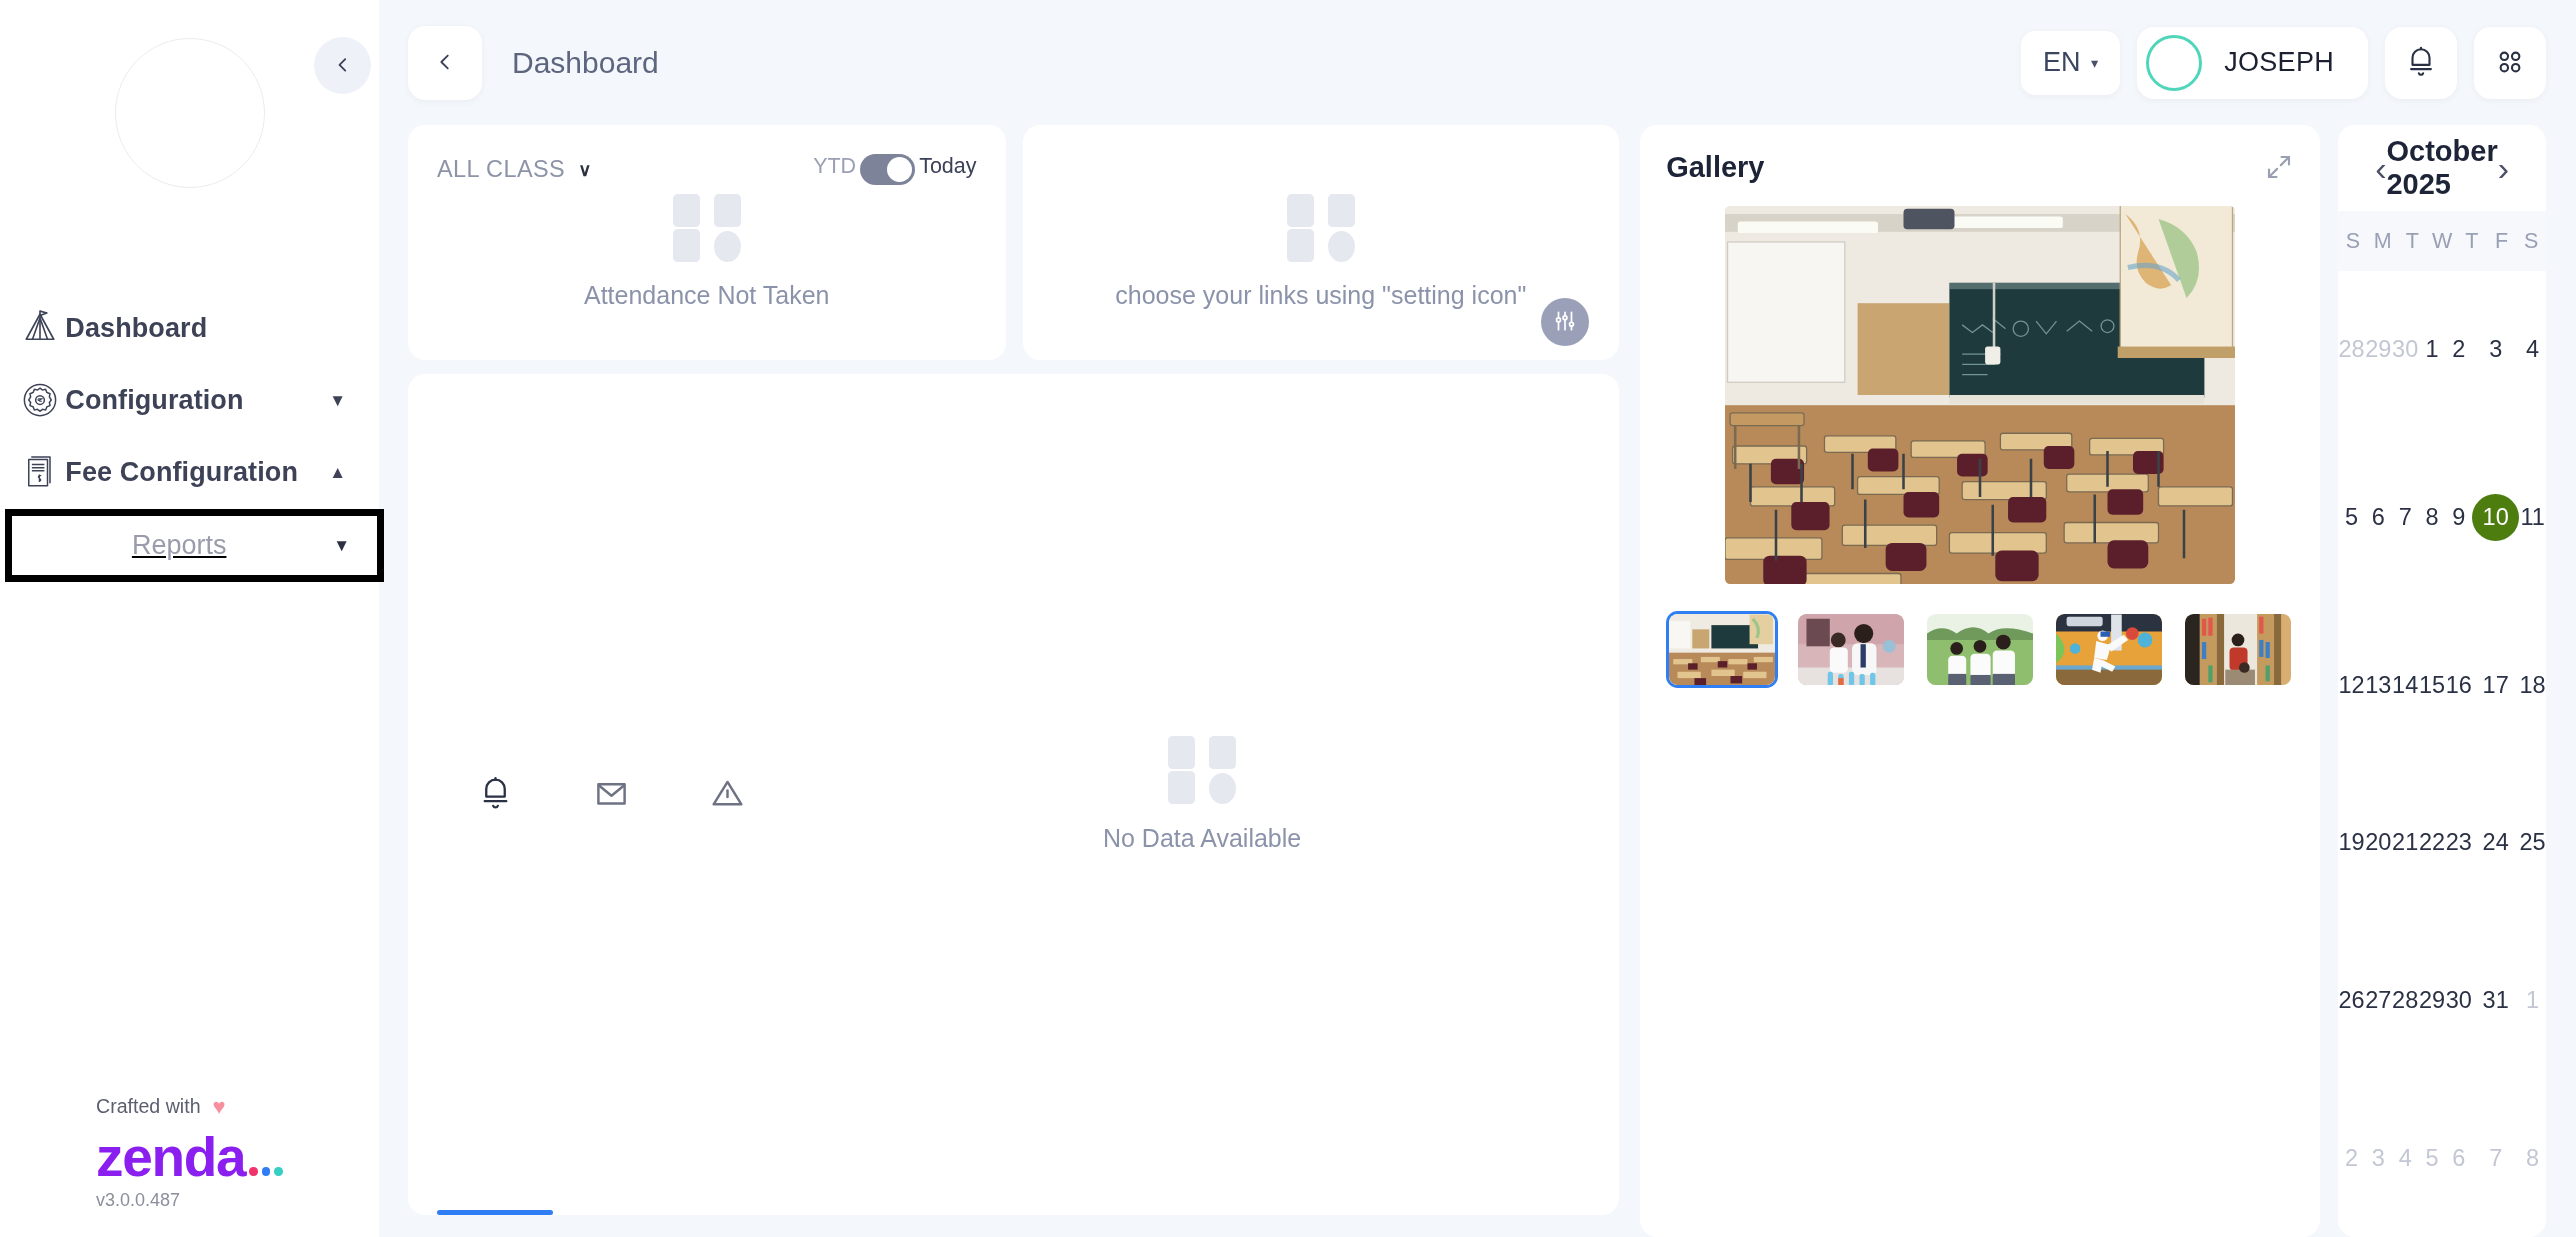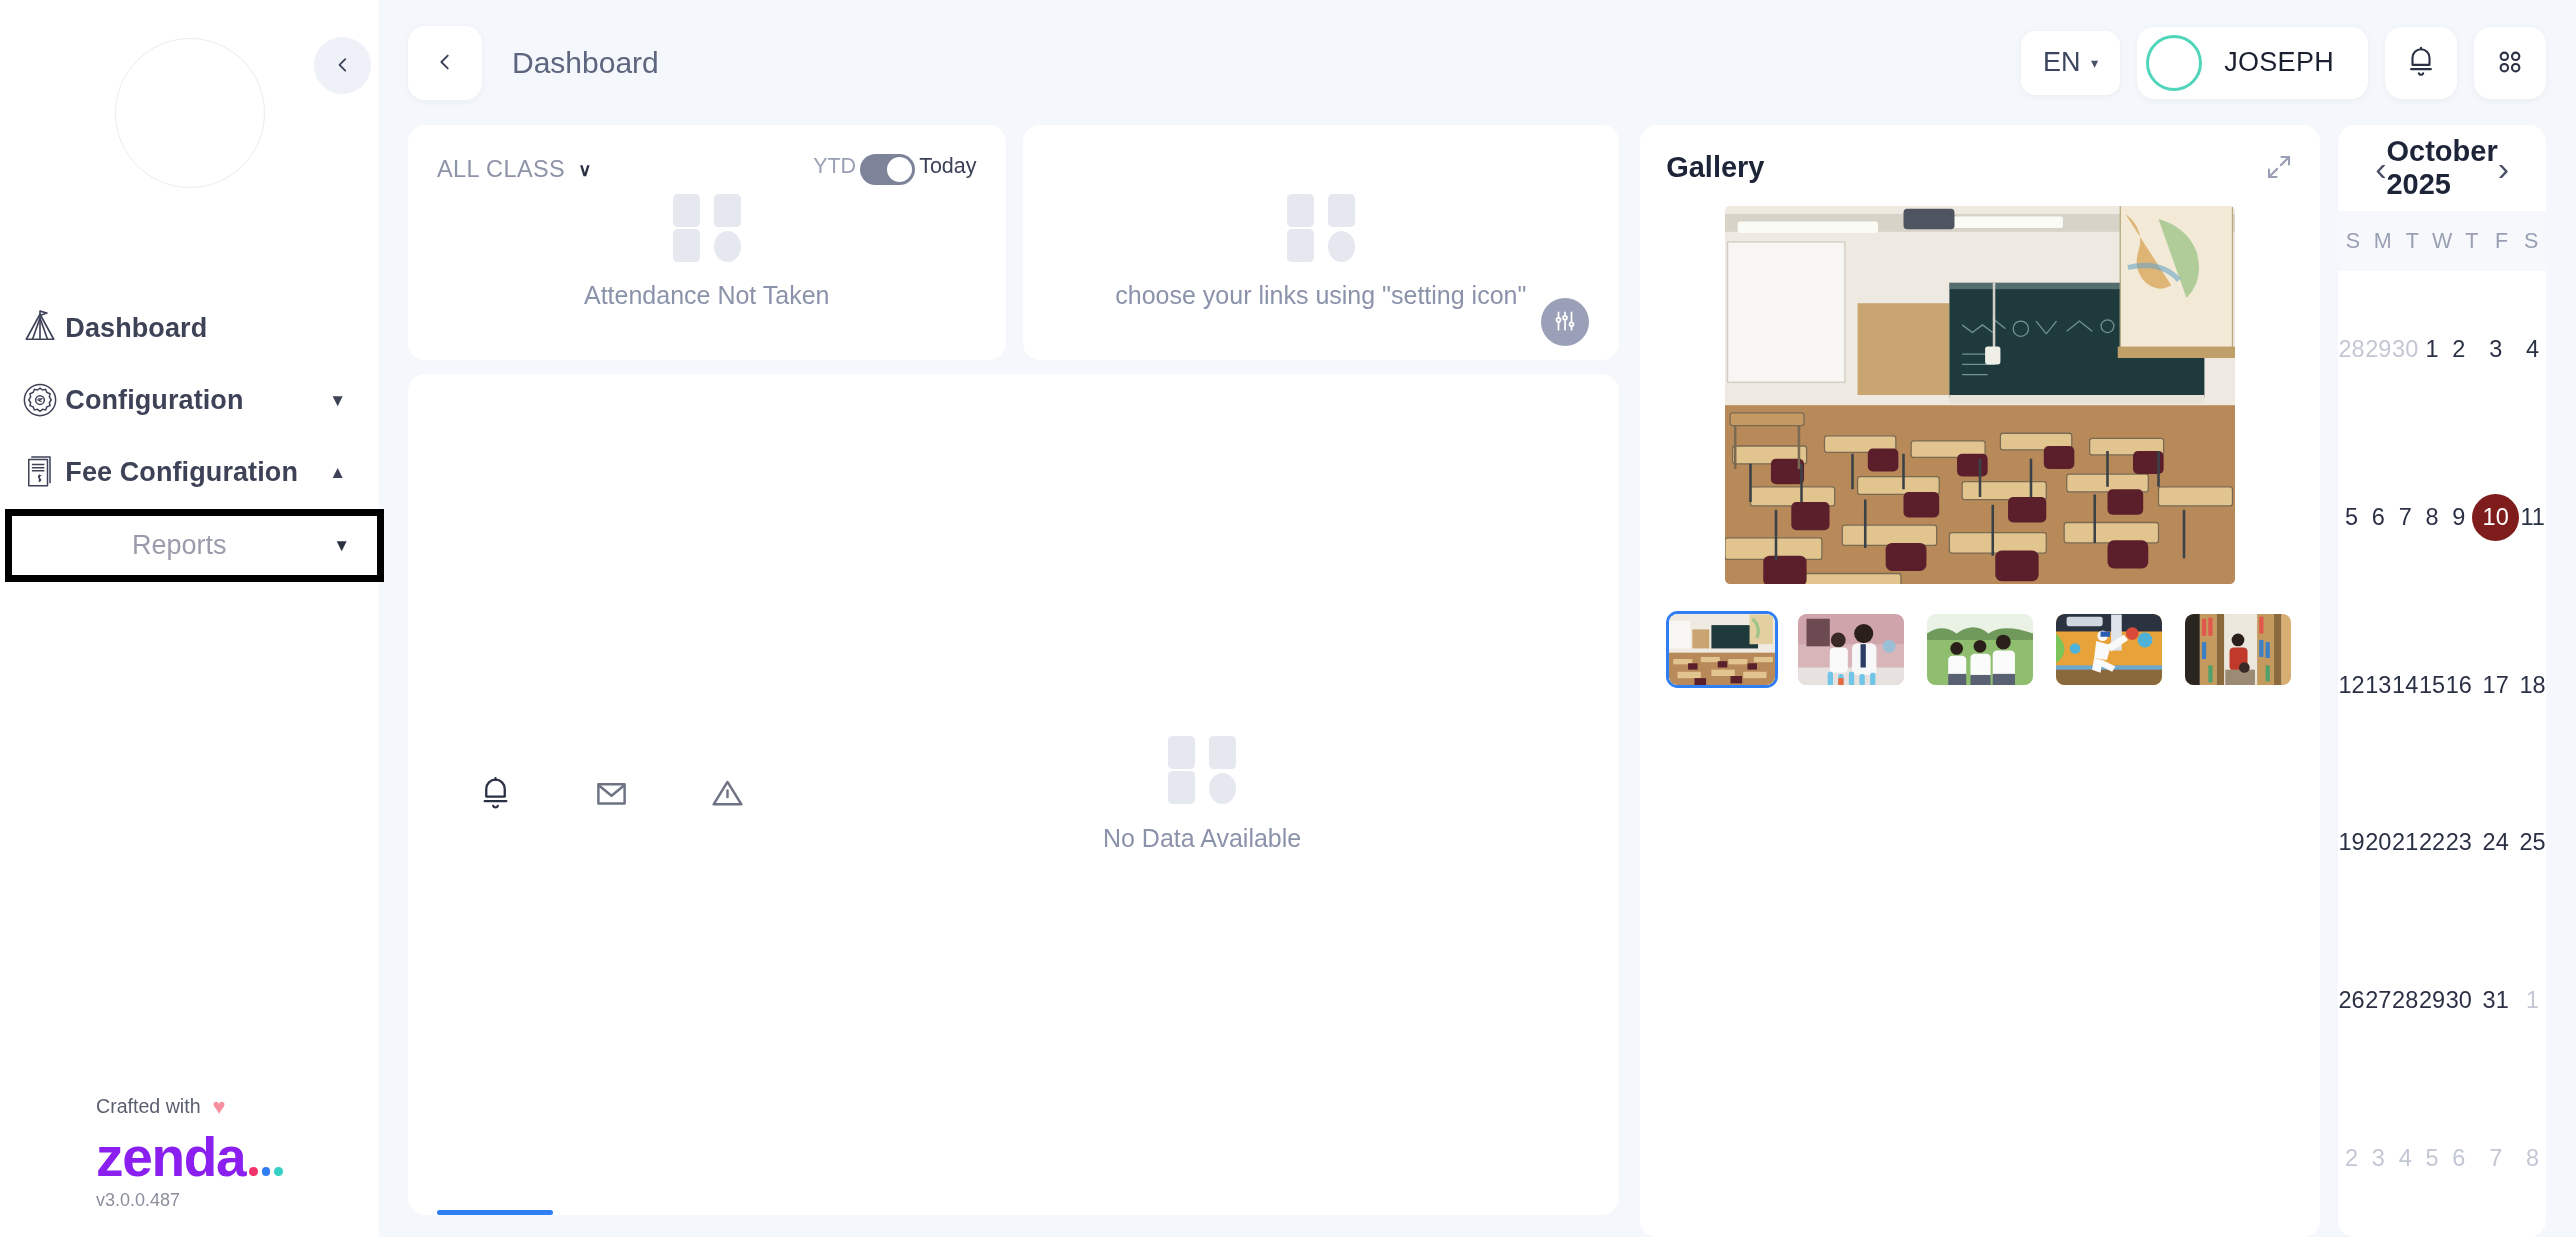--- a/index.html
+++ b/index.html
@@ -46,21 +46,21 @@
   .sub-item-wrap {
     position: relative; height: 73px; margin-top: 1.3px;
   }
   .annot-box {
     position: absolute; left: 5.2px; top: 0; width: 379px; height: 73px;
     border: 7.2px solid #000000; background: #ffffff; box-sizing: border-box;
   }
   .sub-item {
     position: absolute; left: 5.2px; top: 0; width: 379px; height: 73px;
     display: flex; align-items: center; justify-content: center;
-    cursor: pointer; padding: 0 35px 0 4px;
+    cursor: pointer; padding: 0 35px 0 4px; text-decoration: underline;
   }
   .sub-label { font-size: 27px; color: #9a9cab; font-weight: 400; }
   .sub-caret { position: absolute; right: 34px; font-size: 17px; color: #2c3142; }
 
   .sidebar-footer {
     margin-top: auto; padding-bottom: 26px; padding-left: 96px;
   }
   .crafted { font-size: 19.6px; color: #5a5f70; display: flex; align-items: center; gap: 12px; }
   .heart { color: #f6909f; font-size: 22px; }
   .brand { display: flex; align-items: baseline; margin-top: 5.2px; }
@@ -213,21 +213,21 @@
     background: #f6f8fc; height: 60px; align-items: center;
   }
   .cal-dow span { text-align: center; font-size: 21.5px; color: #9aa0b4; }
   .cal-grid { display: grid; grid-template-columns: repeat(7, 1fr); flex: 1; }
   .cal-cell {
     display: flex; align-items: center; justify-content: center;
     font-size: 23.5px; color: #2b3145; cursor: pointer;
   }
   .cal-cell.mut { color: #c3c7d4; }
   .cal-cell .today {
-    width: 47px; height: 47px; border-radius: 50%; background: #7f1d1d;
+    width: 47px; height: 47px; border-radius: 50%; background: #4d7c0f;
     color: #fff; display: flex; align-items: center; justify-content: center;
   }
 </style>
 </head>
 <body>
 
 <div class="app">
 
   <aside class="sidebar">
     <div class="logo-wrap">

